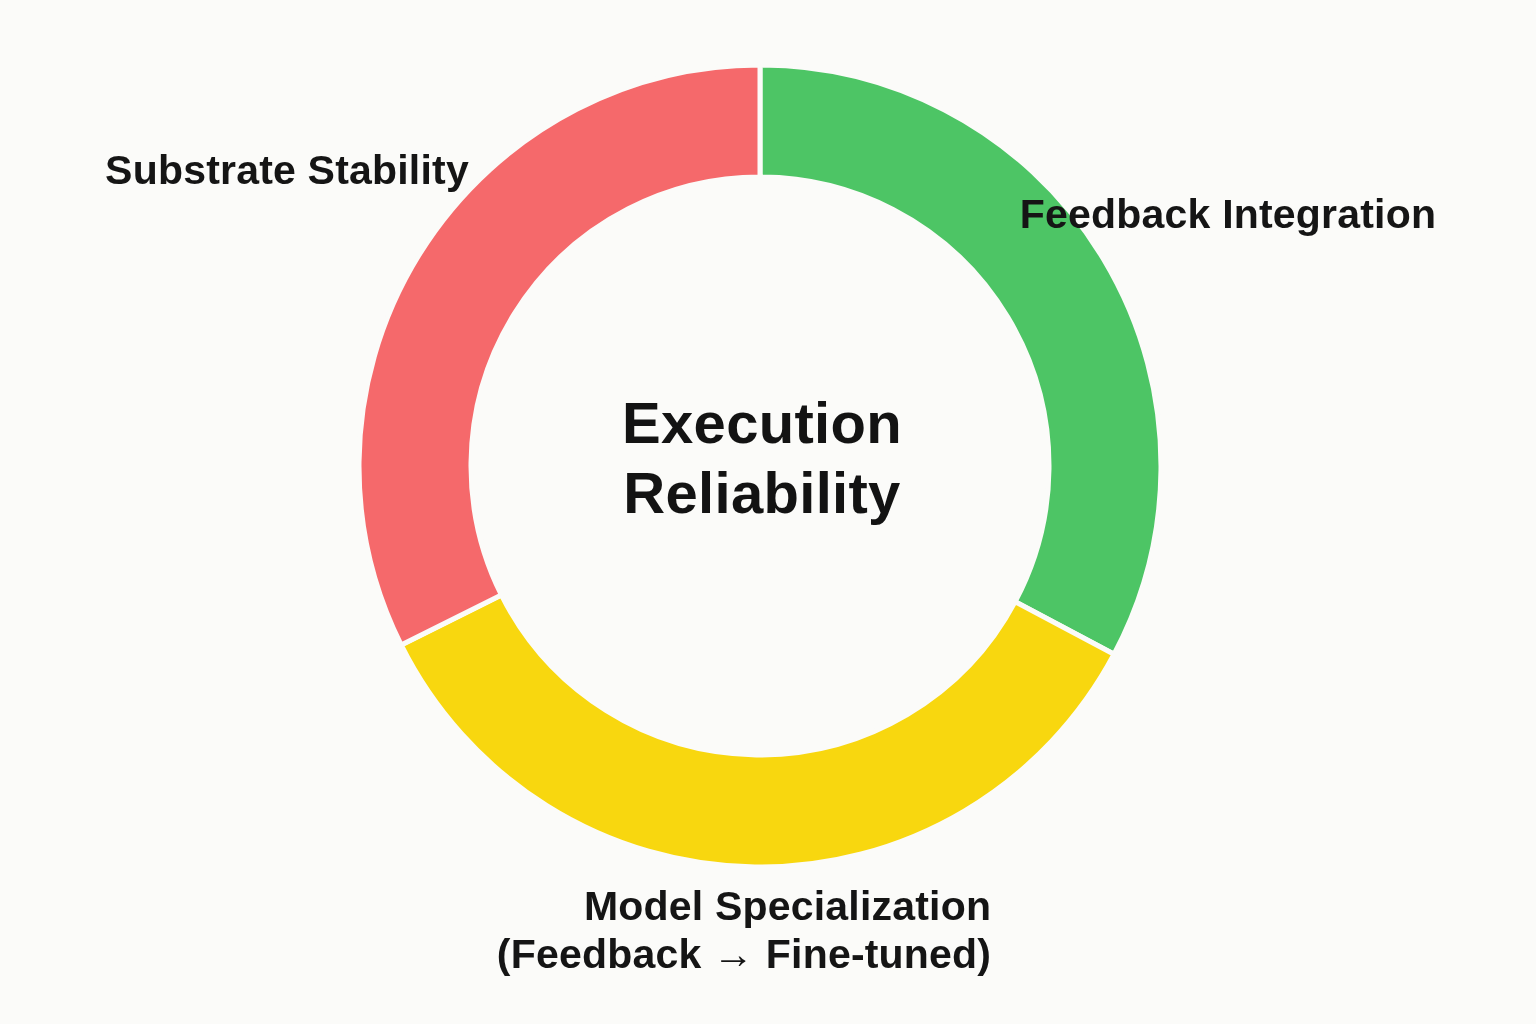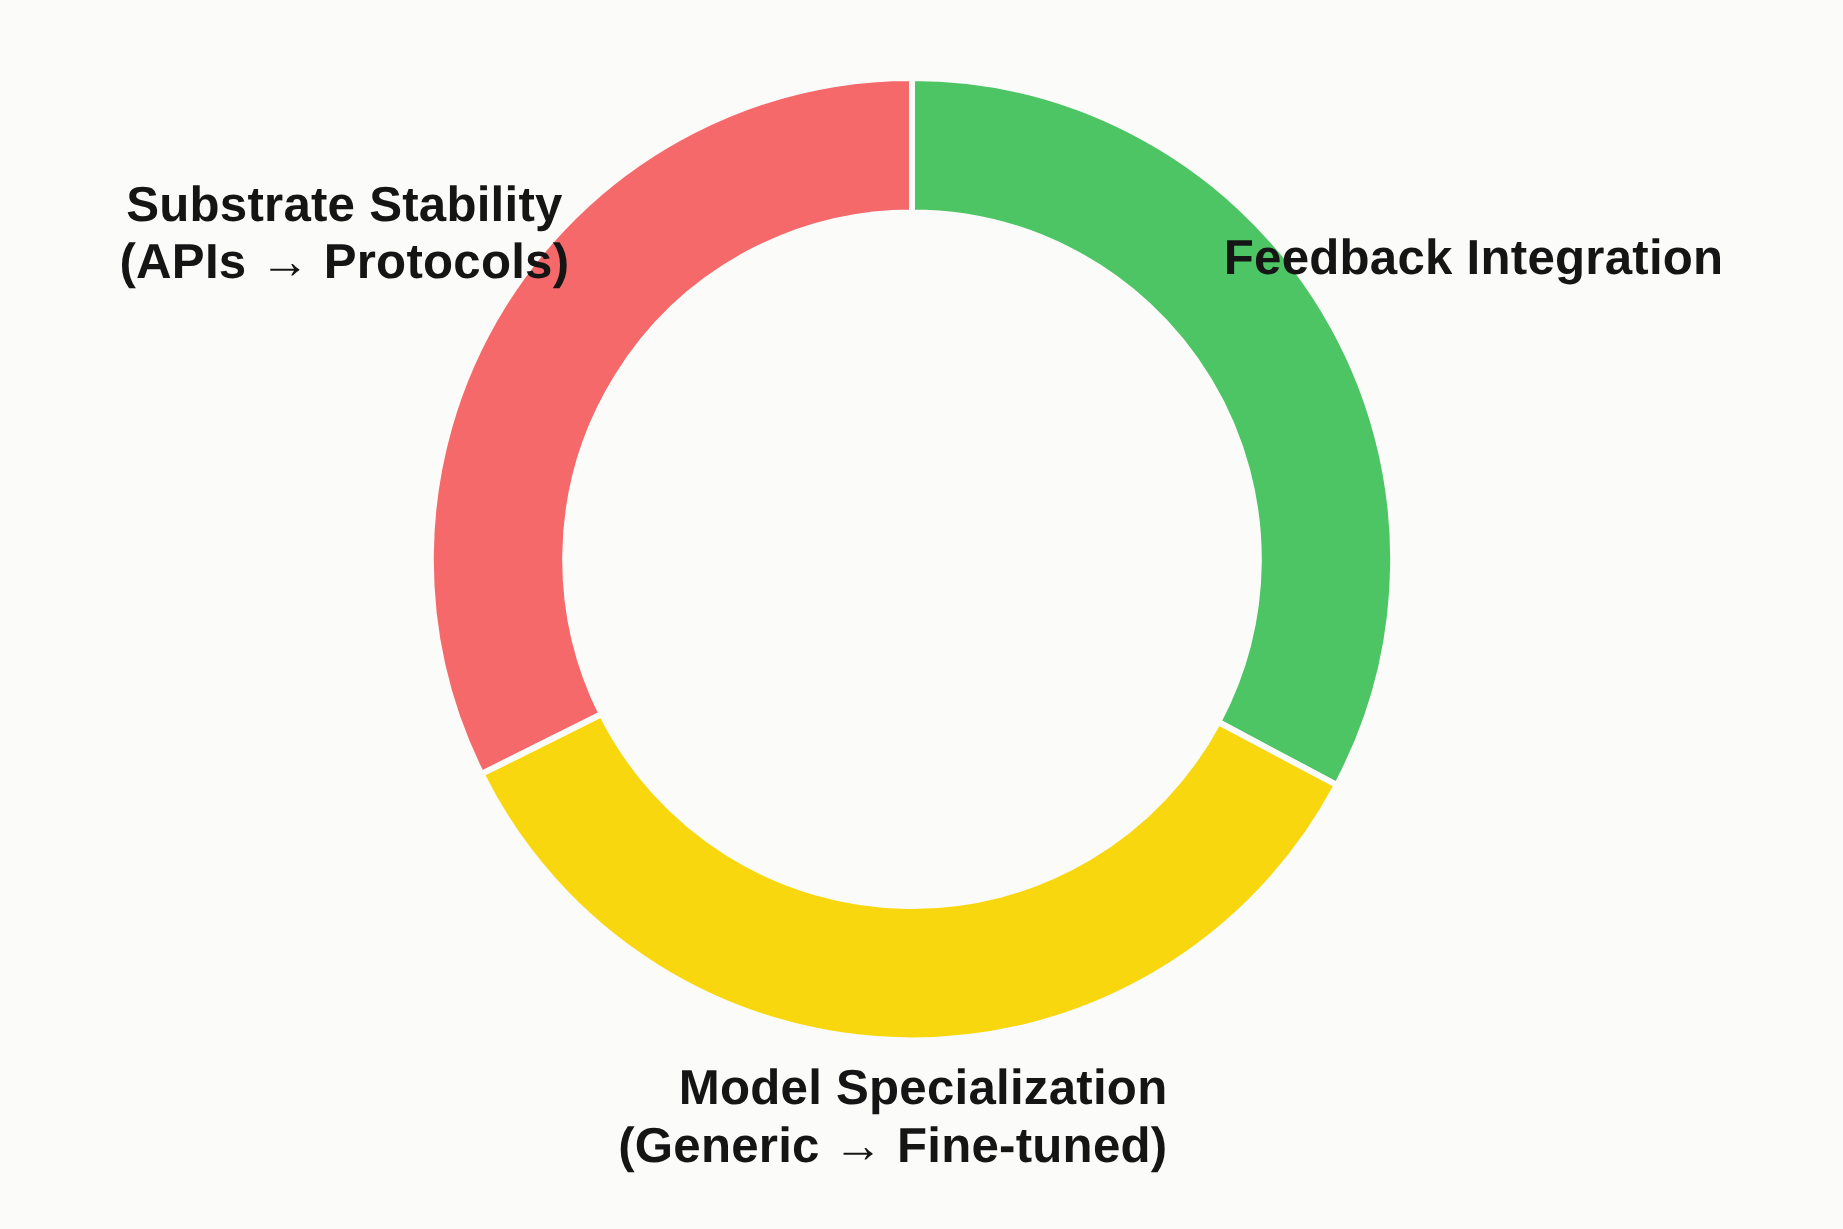--- a/index.html
+++ b/index.html
@@ -59,26 +59,29 @@
 <div class="canvas">
 
   <svg id="donut-svg" class="donut-svg" viewBox="0 0 1536 1024">
       <path d="M 760 65 A 401 401 0 0 1 1114.0619847364298 654.2580966771421 L 1015.1718543362299 601.6772816451223 A 289 289 0 0 0 760 177 Z" fill="#4DC565" stroke="#FBFBF9" stroke-width="5" stroke-linejoin="round"></path>
       <path d="M 1114.0619847364298 654.2580966771421 A 401 401 0 0 1 401.1313209975881 644.9253230570336 L 501.36396949701486 594.9511679887349 A 289 289 0 0 0 1015.1718543362299 601.6772816451223 Z" fill="#F8D70F" stroke="#FBFBF9" stroke-width="5" stroke-linejoin="round"></path>
       <path d="M 401.1313209975881 644.9253230570336 A 401 401 0 0 1 759.9999999999999 65 L 759.9999999999999 177 A 289 289 0 0 0 501.36396949701486 594.9511679887349 Z" fill="#F5696B" stroke="#FBFBF9" stroke-width="5" stroke-linejoin="round"></path>
     </svg>
 
   <div class="seg-label label-substrate">
     <div>Substrate Stability</div>
-    <div>(APIs → Protocols)</div>
   </div>
 
   <div class="seg-label label-feedback">
     <div>Feedback Integration</div>
   </div>
 
   <div class="seg-label label-model">
     <div>Model Specialization</div>
-    <div>(Generic → Fine-tuned)</div>
+    <div>(Feedback → Fine-tuned)</div>
   </div>
 
+  <div class="center-label">
+    <div>Execution</div>
+    <div>Reliability</div>
+  </div>
 
 </div>
 
 </body></html>

